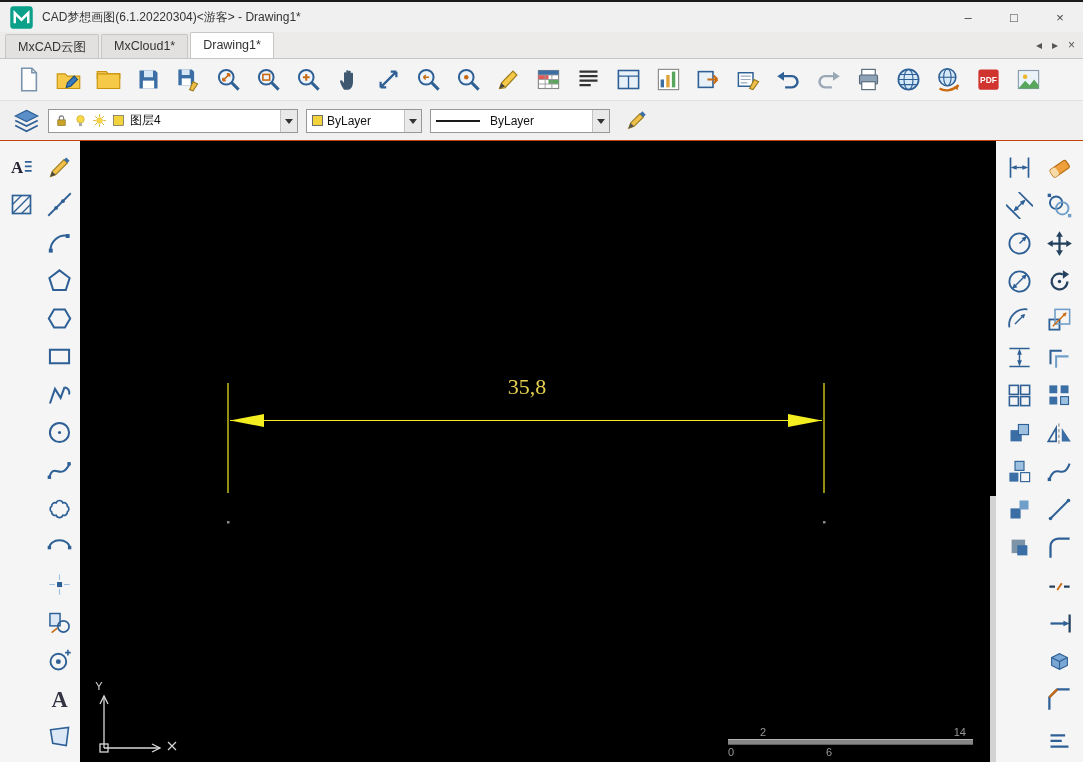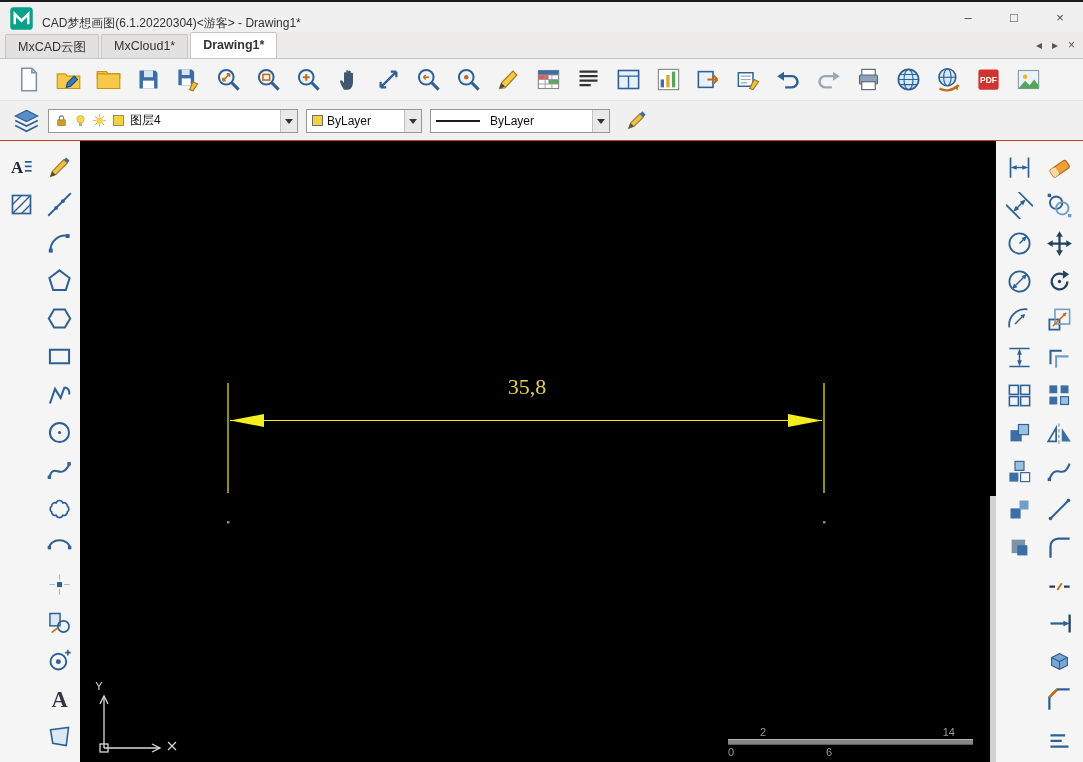--- a/index.html
+++ b/index.html
@@ -1,32 +1,32 @@
 <!DOCTYPE html>
 <html><head>
 <meta charset="utf-8">
 <style>
 *{margin:0;padding:0;box-sizing:border-box}
 html,body{width:1083px;height:762px;overflow:hidden}
 body{font-family:"Liberation Sans","DejaVu Sans",sans-serif;font-size:12px;color:#222;background:#f0f0f0}
 .window{width:1083px;height:762px;display:flex;flex-direction:column;border-top:2px solid #1c1c1c}
 
-.titlebar{height:30px;background:#f0f0f0;display:flex;align-items:flex-end;padding-left:8px;flex:0 0 auto}
+.titlebar{height:30px;background:#f0f0f0;display:flex;align-items:center;padding-left:8px;flex:0 0 auto}
 .app-ic{width:18px;height:18px;margin-right:7px}
 .title{font-size:12px;color:#333;white-space:nowrap}
 .win-controls{margin-left:auto;display:flex;height:100%}
 .win-btn{width:46px;height:100%;display:flex;align-items:center;justify-content:center;font-size:13px;color:#444;cursor:default}
 
 .menubar{height:27px;background:#f7f7f7;display:flex;align-items:center;padding-left:8px;border-bottom:1px solid #e3e3e3;flex:0 0 auto}
 .menu-item{padding:4px 9px;font-size:12.5px;color:#1a1a1a}
 
 .tabbar{height:27px;background:#ecebe9;display:flex;align-items:flex-end;padding-left:5px;border-bottom:1px solid #c6c6c6;position:relative;flex:0 0 auto}
 .tabs{display:flex;align-items:flex-end;height:100%}
 .tab{height:24px;padding:4px 12px 0;font-size:12.5px;color:#333;background:#e2e1df;border:1px solid #c6c6c6;border-bottom:none;margin-right:2px;border-radius:2px 2px 0 0;white-space:nowrap}
-.tab.active{background:#fff;font-weight:bold;height:26px;padding-top:5px}
+.tab.active{background:#fff;font-weight:normal;height:26px;padding-top:5px}
 .tab-nav{position:absolute;right:8px;top:6px;display:flex;gap:10px;color:#555;font-size:12px}
 .tn{cursor:default}
 
 .toolbar{height:42px;background:#f4f4f4;display:flex;align-items:center;padding:0 5px;gap:3px;border-bottom:1px solid #e1e1e1;flex:0 0 auto}
 .tbtn{width:37px;height:37px;display:flex;align-items:center;justify-content:flex-end;border-radius:2px;flex:0 0 auto}
 .tbtn.small{width:32px;height:32px}
 .ic{display:block;width:27px;height:27px}
 .mini{width:15px;height:15px;flex:0 0 auto}
 
 .propsbar{height:40px;background:#f0f0f0;display:flex;align-items:center;padding:0 8px;gap:8px;border-bottom:1px solid #c2410c;flex:0 0 auto}
@@ -48,21 +48,21 @@
 .tool-btn .ic{width:27px;height:27px}
 .canvas{flex:1;background:#000;position:relative;overflow:hidden}
 .overlay{position:absolute;left:0;top:0}
 .ucs{position:absolute;left:0;bottom:0}
 .right-tools{width:87px;background:#f5f5f5;display:flex;justify-content:space-evenly;padding-top:10px;overflow:hidden;flex:0 0 auto}
 .rt-col{display:flex;flex-direction:column;gap:5px;align-items:center}
 
 .ruler{position:absolute;left:648px;bottom:4px;width:245px;color:#979797;font-size:11px;line-height:12px}
 .r-top,.r-bot{position:relative;height:12px}
 .r-top .r-a{position:absolute;left:32px}
-.r-top .r-b{position:absolute;right:18px}
+.r-top .r-b{position:absolute;right:7px}
 .r-bot .r-c{position:absolute;left:0}
 .r-bot .r-d{position:absolute;left:98px}
 .r-bar{height:6px;margin:1px 0;background:#868686;border-top:1px solid #b2b2b2;border-bottom:1px solid #5f5f5f}
 .vscroll{position:absolute;right:0;top:355px;bottom:0;width:6px;background:#d2d2d2}
 </style>
 </head>
 <body>
 
 <div class="window">
 

